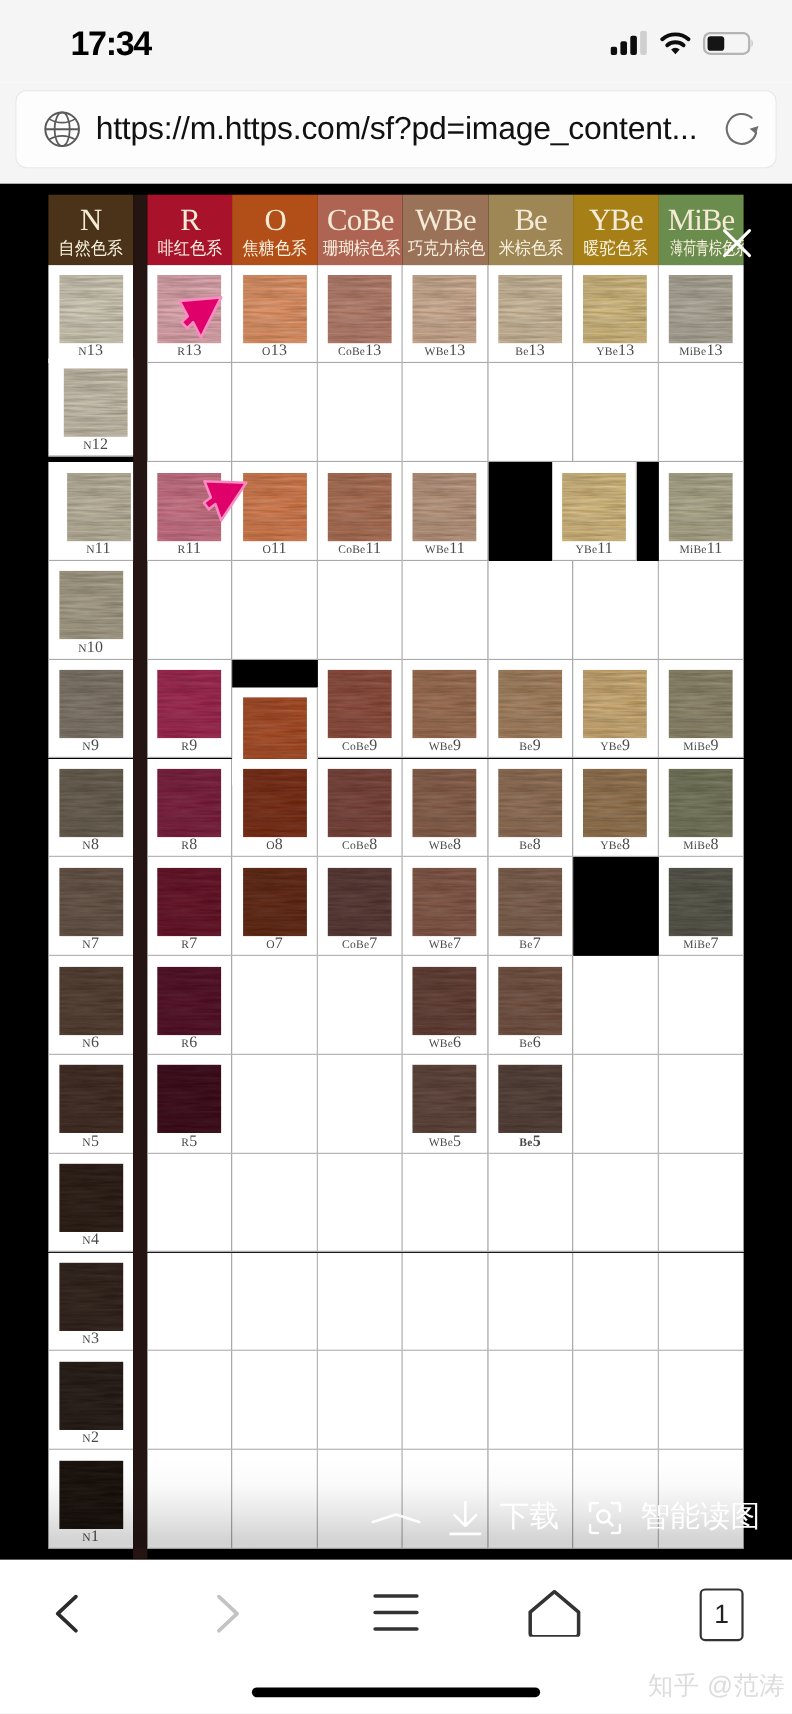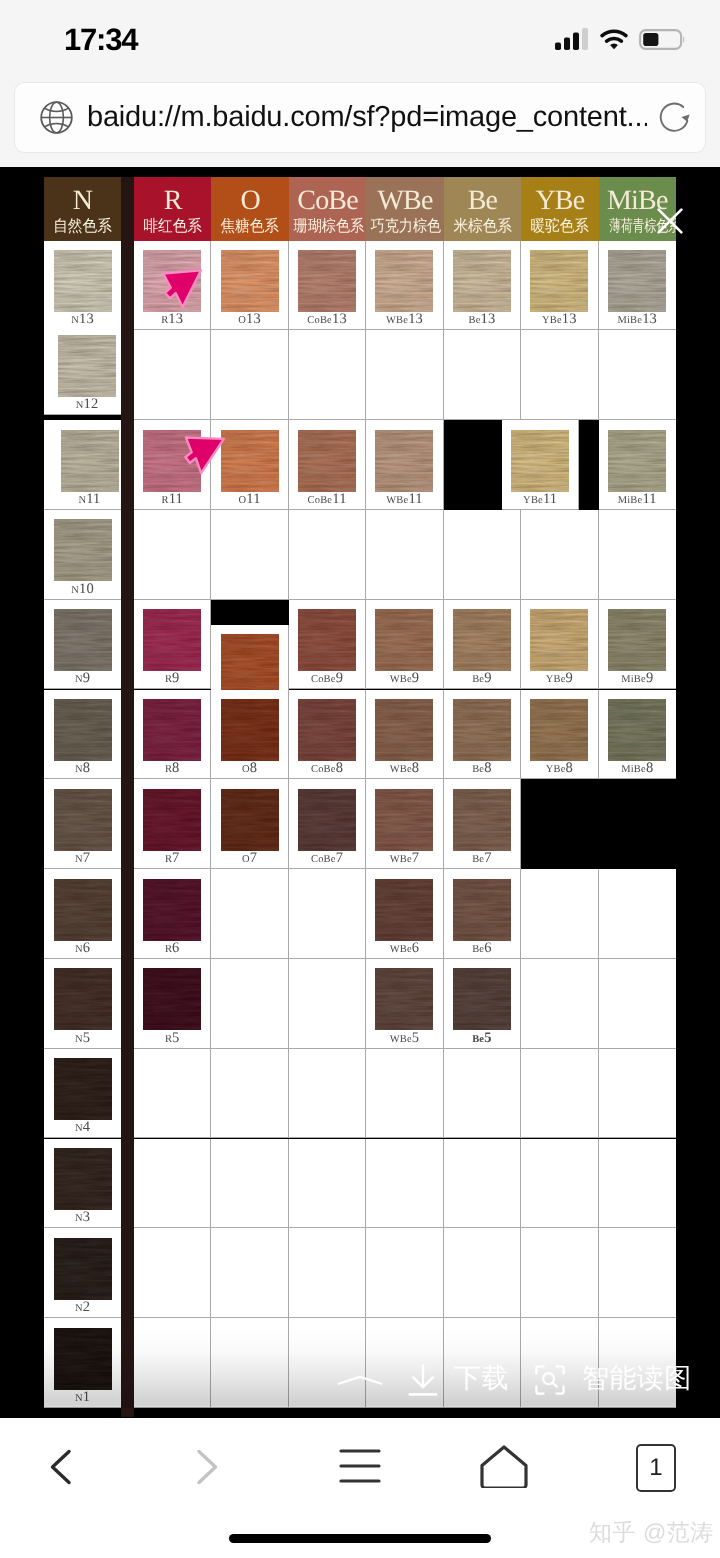--- a/index.html
+++ b/index.html
@@ -111,21 +111,21 @@
 
   <div class="urlbar-wrap">
     <div class="urlbar">
       <svg class="url-globe" width="33" height="33" viewBox="0 0 33 33">
         <circle cx="16.5" cy="16.5" r="15.3" fill="none" stroke="#5a5a5a" stroke-width="1.8"></circle>
         <ellipse cx="16.5" cy="16.5" rx="6.9" ry="15.3" fill="none" stroke="#5a5a5a" stroke-width="1.6"></ellipse>
         <line x1="1.2" y1="16.5" x2="31.8" y2="16.5" stroke="#5a5a5a" stroke-width="1.6"></line>
         <path d="M4.9 7.3a22.5 22.5 0 0 0 23.2 0" fill="none" stroke="#5a5a5a" stroke-width="1.5"></path>
         <path d="M4.9 25.7a22.5 22.5 0 0 1 23.2 0" fill="none" stroke="#5a5a5a" stroke-width="1.5"></path>
       </svg>
-      <div class="url-text">baidu://m.baidu.com/sf?pd=image_content...</div>
+      <div class="url-text">https://m.https.com/sf?pd=image_content...</div>
       <svg class="url-reload" width="33" height="33" viewBox="0 0 33 33">
         <path d="M25.3 6.0A13.6 13.6 0 1 0 29.4 19.8" fill="none" stroke="#6e6e6e" stroke-width="1.9" stroke-linecap="round"></path>
         <path d="M31.6 13.5 29.2 20.8 23.5 16.0z" fill="#6e6e6e"></path>
       </svg>
     </div>
   </div>
 
   <div class="viewer">
     <div class="chart">
       <div class="col-n" id="colN">
@@ -659,20 +659,29 @@
             <div class="lbl"><span class="pre">MiBe</span>9</div>
           </div>
           <div class="cell last" style="left: 464.571px; width: 77.4286px; top: 513px; height: 89.8px;">
             <div class="sw" style="background: rgb(109, 110, 82);">
               <svg class="tex" width="58" height="62" viewBox="0 0 58 62">
                 <rect width="58" height="62" fill="#000" filter="url(#hairtex)" opacity="0.204"></rect>
                 <rect width="58" height="62" fill="#fff" filter="url(#hairtex2)" opacity="0.149"></rect>
               </svg>
             </div>
             <div class="lbl"><span class="pre">MiBe</span>8</div>
+          </div>
+          <div class="cell last" style="left: 464.571px; width: 77.4286px; top: 602.8px; height: 89.8px;">
+            <div class="sw" style="background: rgb(78, 78, 66);">
+              <svg class="tex" width="58" height="62" viewBox="0 0 58 62">
+                <rect width="58" height="62" fill="#000" filter="url(#hairtex)" opacity="0.180"></rect>
+                <rect width="58" height="62" fill="#fff" filter="url(#hairtex2)" opacity="0.118"></rect>
+              </svg>
+            </div>
+            <div class="lbl"><span class="pre">MiBe</span>7</div>
           </div>
           <div class="cell last" style="left: 464.571px; width: 77.4286px; top: 692.6px; height: 89.8px;"></div>
           <div class="cell last" style="left: 464.571px; width: 77.4286px; top: 782.4px; height: 89.8px;"></div>
           <div class="cell last" style="left: 464.571px; width: 77.4286px; top: 872.2px; height: 89.8px;"></div>
           <div class="cell last" style="left: 464.571px; width: 77.4286px; top: 962px; height: 89.8px;"></div>
           <div class="cell last" style="left: 464.571px; width: 77.4286px; top: 1051.8px; height: 89.8px;"></div>
           <div class="cell last" style="left: 464.571px; width: 77.4286px; top: 1141.6px; height: 89.8px;"></div>
         </div>
     </div>
 

